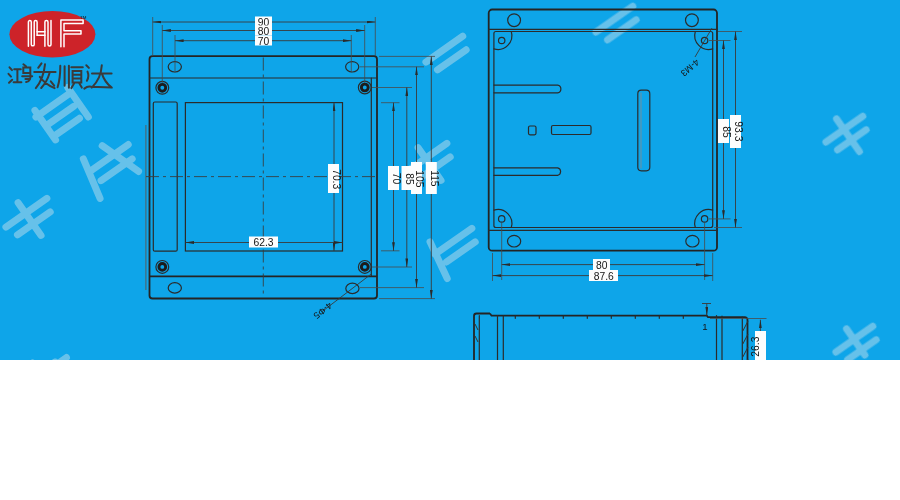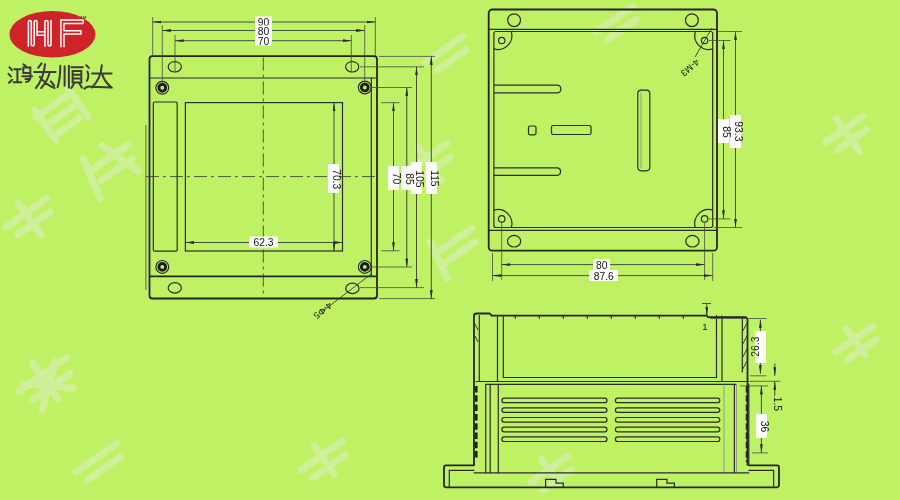--- a/index.html
+++ b/index.html
@@ -1,16 +1,16 @@
 <!DOCTYPE html>
 <html><head>
 <meta charset="utf-8">
 <style>
   html,body{margin:0;padding:0;background:#fff;}
-  #page{position:relative;width:900px;height:500px;background:#bef264;overflow:hidden;}
+  #page{position:relative;width:900px;height:360px;background:#0ea5e9;overflow:hidden;}
   svg{position:absolute;left:0;top:0;}
   .ln{stroke:#2b2b2b;stroke-width:1.2;fill:none;stroke-linecap:round;}
   .thk{stroke:#242424;stroke-width:1.8;fill:none;}
   .dim{stroke:#3a3a3a;stroke-width:0.9;fill:none;}
   .ext{stroke:#4a4a4a;stroke-width:0.8;fill:none;}
   .lt{stroke:#8a8a8a;stroke-width:0.8;fill:none;}
   .dash{stroke:#3a3a3a;stroke-width:0.85;fill:none;stroke-dasharray:13 4 3 4;}
   .wm{stroke:#ebebeb;stroke-width:7;fill:none;stroke-linecap:round;}
   text{font-family:"Liberation Sans",sans-serif;font-size:10.3px;fill:#151515;}
 </style>

